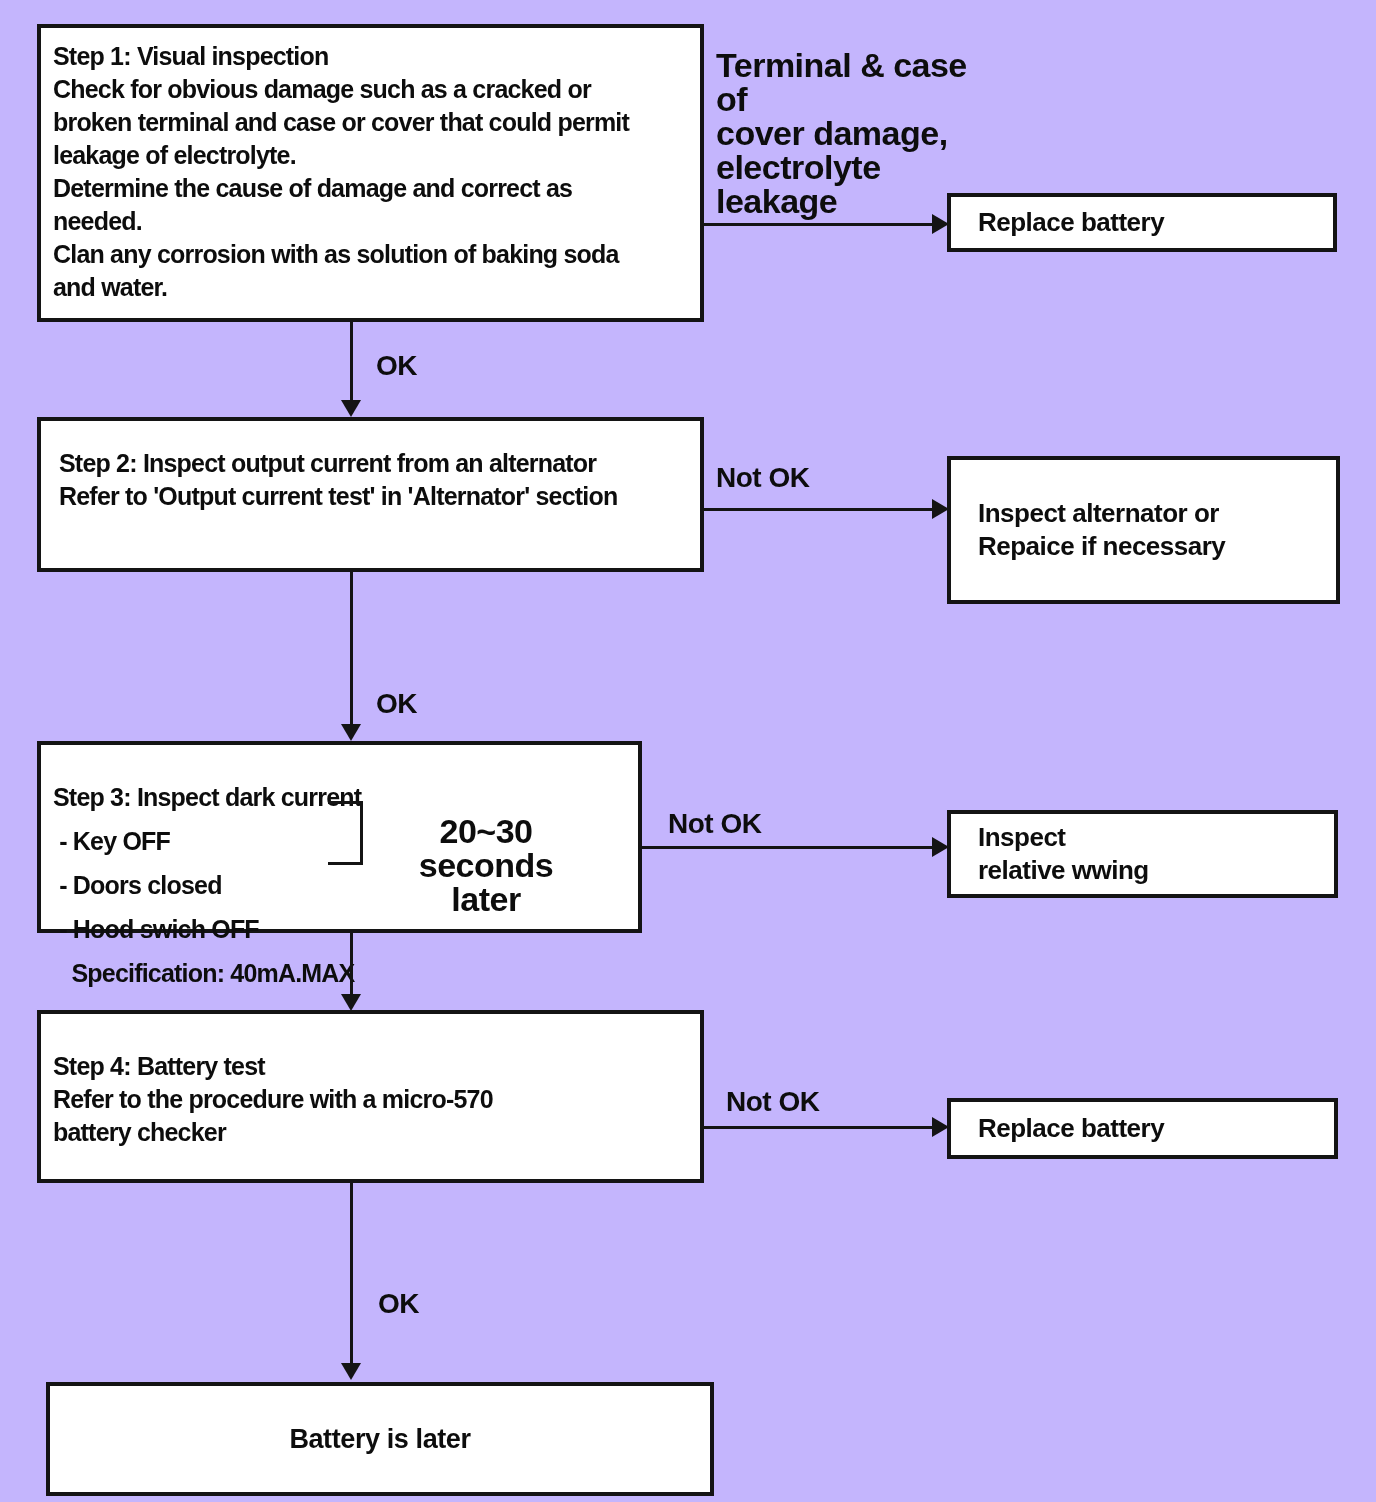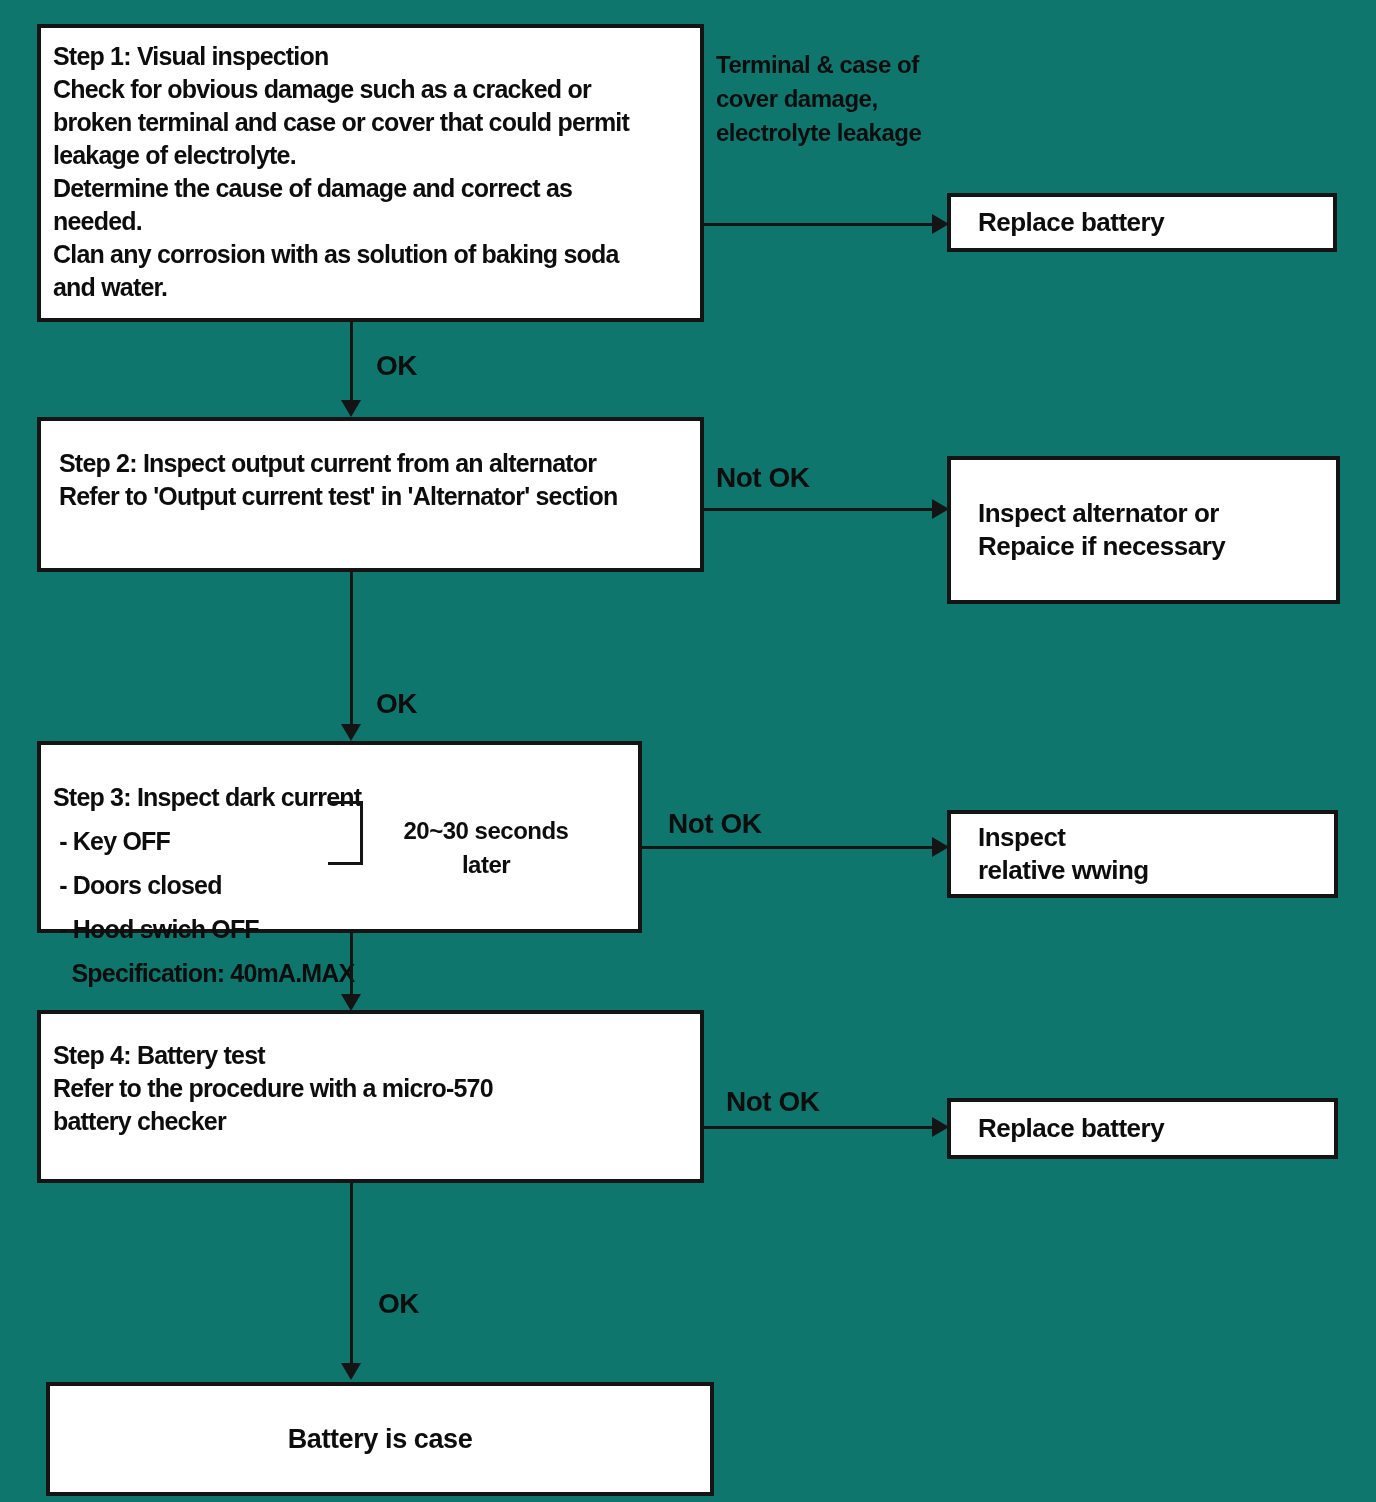--- a/index.html
+++ b/index.html
@@ -1,20 +1,20 @@
 <!DOCTYPE html>
 <html><head>
 <meta charset="utf-8">
 <style>
   html, body { margin: 0; padding: 0; background: #ffffff; }
   #canvas {
     position: relative;
     width: 1376px;
     height: 1502px;
-    background: #0f766e;
+    background: #c4b5fd;
     font-family: "Liberation Sans", "DejaVu Sans", sans-serif;
     color: #0d0d0d;
     overflow: hidden;
   }
   .box {
     position: absolute;
     border: 4px solid #141414;
     background: #ffffff;
     box-sizing: border-box;
   }
@@ -46,21 +46,21 @@
   .edge-label {
     position: absolute;
     font-size: 28px;
     font-weight: 600;
     letter-spacing: -0.5px;
     white-space: pre;
   }
   .note {
     position: absolute;
     white-space: pre-wrap;
-    font-size: 24px;
+    font-size: 34px;
     font-weight: 600;
     letter-spacing: -0.5px;
     line-height: 34px;
   }
   .bracket {
     position: absolute;
     border-top: 3px solid #141414;
     border-right: 3px solid #141414;
     border-bottom: 3px solid #141414;
     box-sizing: border-box;
@@ -137,34 +137,34 @@
 
   <div class="box side-box vcenter" style="left:947px; top:810px; width:391px; height:88px;">
     <div class="box-text">Inspect
 relative wwing</div>
   </div>
 
   <div class="vline" style="left:350px; top:933px; height:61px;"></div>
   <div class="head-down" style="left:341px; top:994px;"></div>
 
   <div class="box" style="left:37px; top:1010px; width:667px; height:173px;">
-    <div class="box-text" style="padding:25px 8px 0 12px;">Step 4: Battery test
+    <div class="box-text" style="padding:36px 8px 0 12px;">Step 4: Battery test
 Refer to the procedure with a micro-570
 battery checker</div>
   </div>
 
   <div class="edge-label" style="left:726px; top:1086px;">Not OK</div>
   <div class="hline" style="left:704px; top:1126px; width:228px;"></div>
   <div class="head-right" style="left:932px; top:1117px;"></div>
 
   <div class="box side-box vcenter" style="left:947px; top:1098px; width:391px; height:61px;">
     <div class="box-text">Replace battery</div>
   </div>
 
   <div class="vline" style="left:350px; top:1183px; height:180px;"></div>
   <div class="head-down" style="left:341px; top:1363px;"></div>
   <div class="edge-label" style="left:378px; top:1288px;">OK</div>
 
   <div class="box big-final center-text" style="left:46px; top:1382px; width:668px; height:114px;">
-    <div class="box-text">Battery is case</div>
+    <div class="box-text">Battery is later</div>
   </div>
 
 </div>
 
 </body></html>

